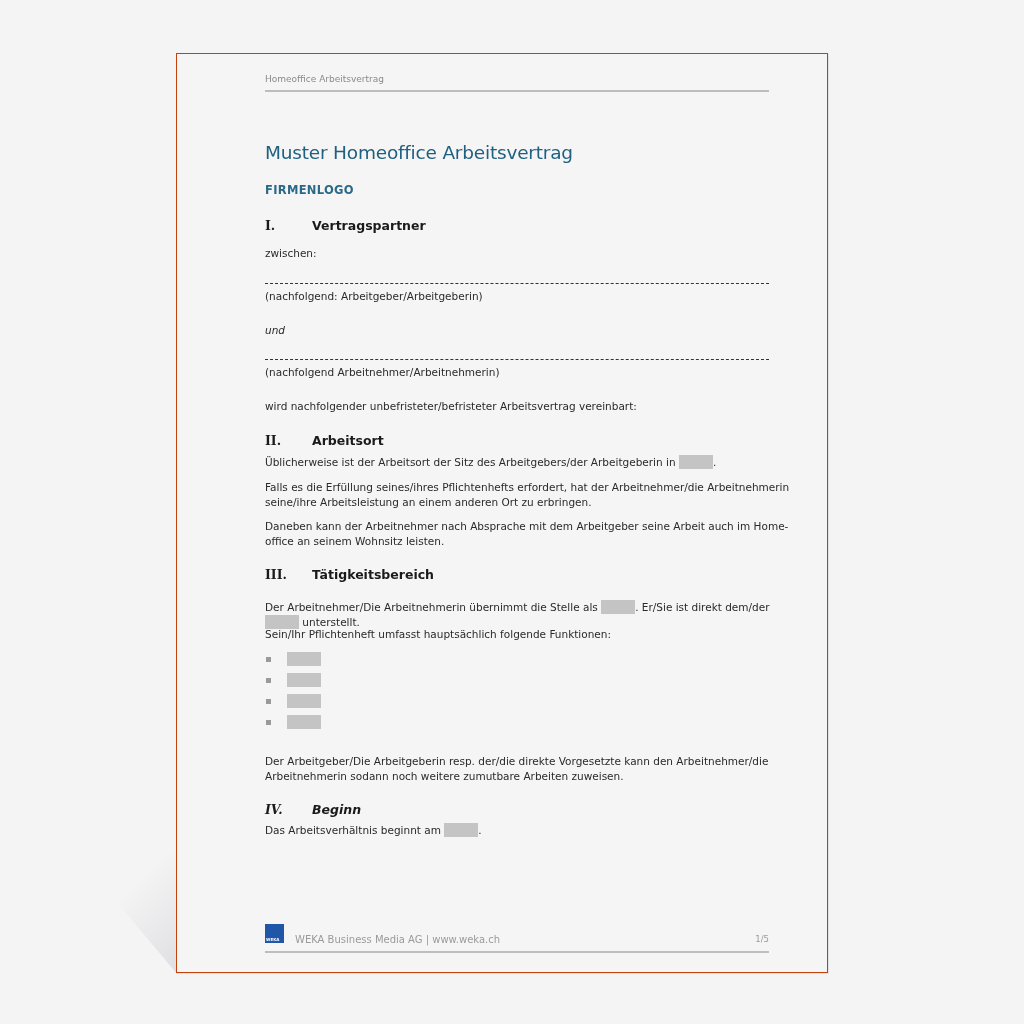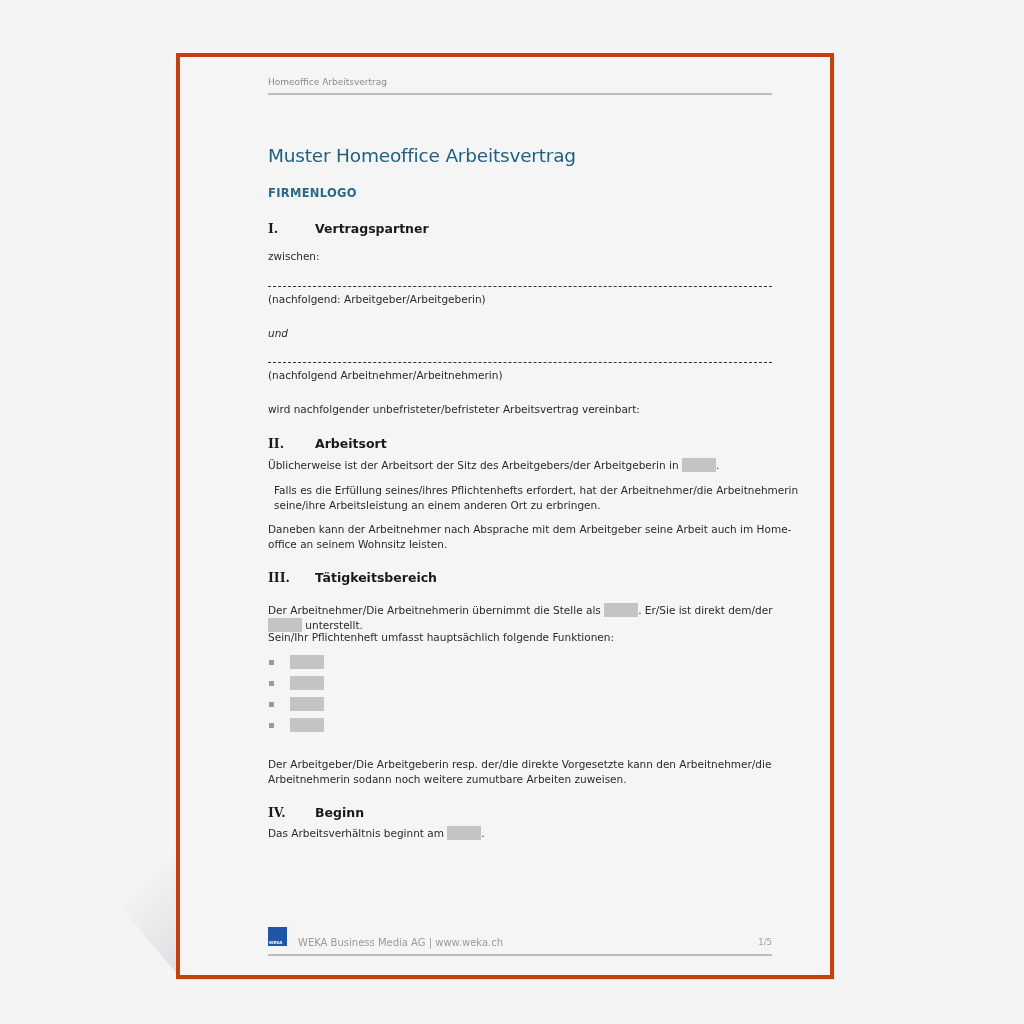--- a/index.html
+++ b/index.html
@@ -8,21 +8,21 @@
     font-family:"DejaVu Sans", sans-serif; color:#222;
   }
   .shadow {
     position:absolute; left:60px; top:850px; width:118px; height:125px;
     background:linear-gradient(135deg, rgba(244,244,244,0) 45%, rgba(220,220,225,0.9) 100%);
     clip-path: polygon(100% 0, 100% 100%, 20% 10%);
   }
   .faint-mark { position:absolute; left:27px; top:990px; font-size:6px; color:#ddd; }
   .page {
     position:absolute; left:176px; top:53px; width:650px; height:918px;
-    background:#f5f5f5; border:4px solid #c2410c; box-shadow:1px 1px 0 #e2e2e2;
+    background:#f5f5f5; border:1px solid #c2410c; box-shadow:1px 1px 0 #e2e2e2;
   }
   .abs { position:absolute; white-space:nowrap; }
   .header-text { left:88px; top:20px; font-size:9px; color:#8a8a8a; }
   .rule { position:absolute; left:88px; width:504px; height:2px; background:#bdbdbd; }
   .title { left:88px; top:88px; font-size:18.5px; font-weight:normal; color:#1f5f7f; letter-spacing:-0.2px; }
   .firmenlogo { left:88px; top:129px; font-size:11.5px; font-weight:bold; color:#2a6a88; letter-spacing:0.3px; }
   .h { font-size:12.5px; font-weight:bold; color:#1a1a1a; font-family:"DejaVu Sans", sans-serif; }
   .h .num { position:absolute; left:0; font-family:"DejaVu Serif", serif; }
   .h .lbl { position:absolute; left:47px; }
   .p { left:88px; font-size:10.5px; color:#2a2a2a; line-height:15px; }
@@ -61,21 +61,21 @@
   <div class="abs p" style="top:345px;">wird nachfolgender unbefristeter/befristeter Arbeitsvertrag vereinbart:</div>
 
   <div class="abs h" style="left:88px; top:379px; width:300px; height:16px;">
     <span class="num">II.</span>
     <span class="lbl">Arbeitsort</span>
   </div>
   <div class="abs p" style="top:401px;">
     <span>Üblicherweise ist der Arbeitsort der Sitz des Arbeitgebers/der Arbeitgeberin in</span>
     <span class="blank"></span><span>.</span>
   </div>
-  <div class="abs p" style="top:426px;margin-left:6px;">
+  <div class="abs p" style="top:426px;">
     <div>Falls es die Erfüllung seines/ihres Pflichtenhefts erfordert, hat der Arbeitnehmer/die Arbeitnehmerin</div>
     <div>seine/ihre Arbeitsleistung an einem anderen Ort zu erbringen.</div>
   </div>
   <div class="abs p" style="top:465px;">
     <div>Daneben kann der Arbeitnehmer nach Absprache mit dem Arbeitgeber seine Arbeit auch im Home-</div>
     <div>office an seinem Wohnsitz leisten.</div>
   </div>
 
   <div class="abs h" style="left:88px; top:513px; width:300px; height:16px;">
     <span class="num">III.</span>
@@ -100,21 +100,21 @@
   <div class="bullet" style="top:645px;"></div>
   <div class="bbox" style="top:640px;"></div>
   <div class="bullet" style="top:666px;"></div>
   <div class="bbox" style="top:661px;"></div>
 
   <div class="abs p" style="top:700px;">
     <div>Der Arbeitgeber/Die Arbeitgeberin resp. der/die direkte Vorgesetzte kann den Arbeitnehmer/die</div>
     <div>Arbeitnehmerin sodann noch weitere zumutbare Arbeiten zuweisen.</div>
   </div>
 
-  <div class="abs h" style="left:88px; top:748px; width:300px; height:16px;">
+  <div class="abs h" style="left:88px; top:748px; width:300px; height:16px;font-style:italic;">
     <span class="num">IV.</span>
     <span class="lbl">Beginn</span>
   </div>
   <div class="abs p" style="top:769px;">
     <span>Das Arbeitsverhältnis beginnt am</span>
     <span class="blank"></span><span>.</span>
   </div>
 
   <div class="logo">
       <span>WEKA</span>

